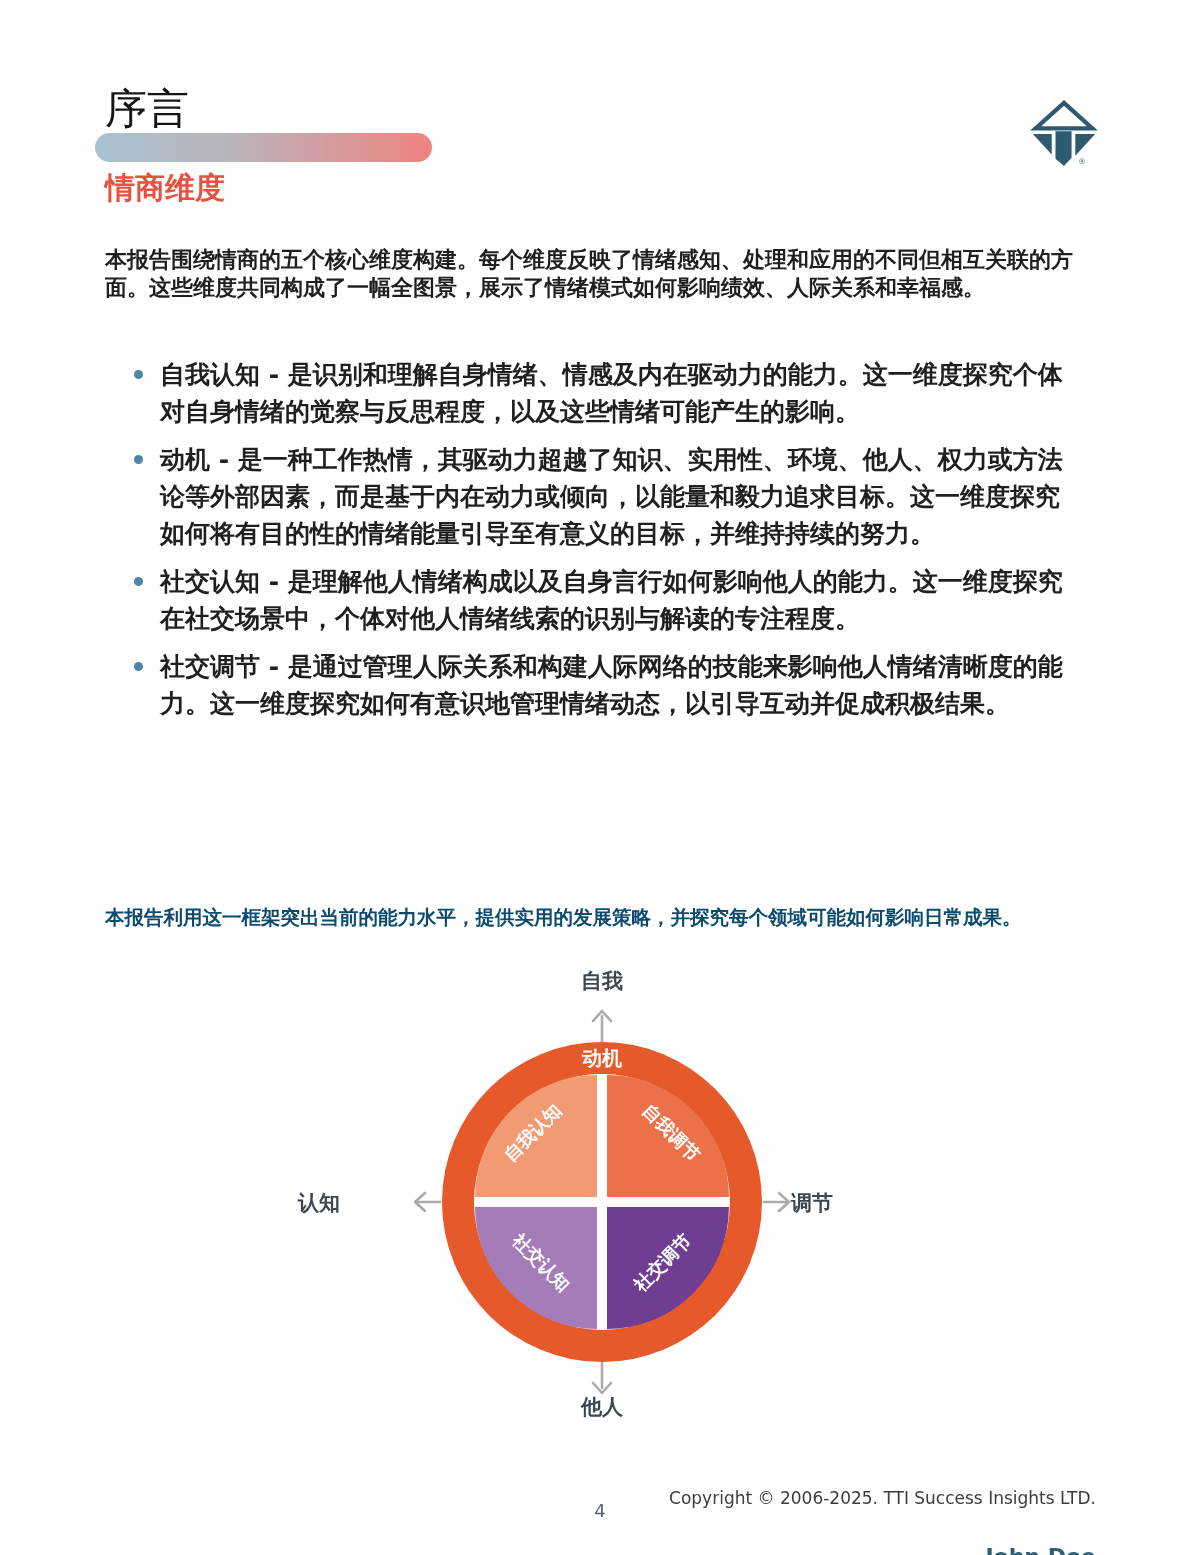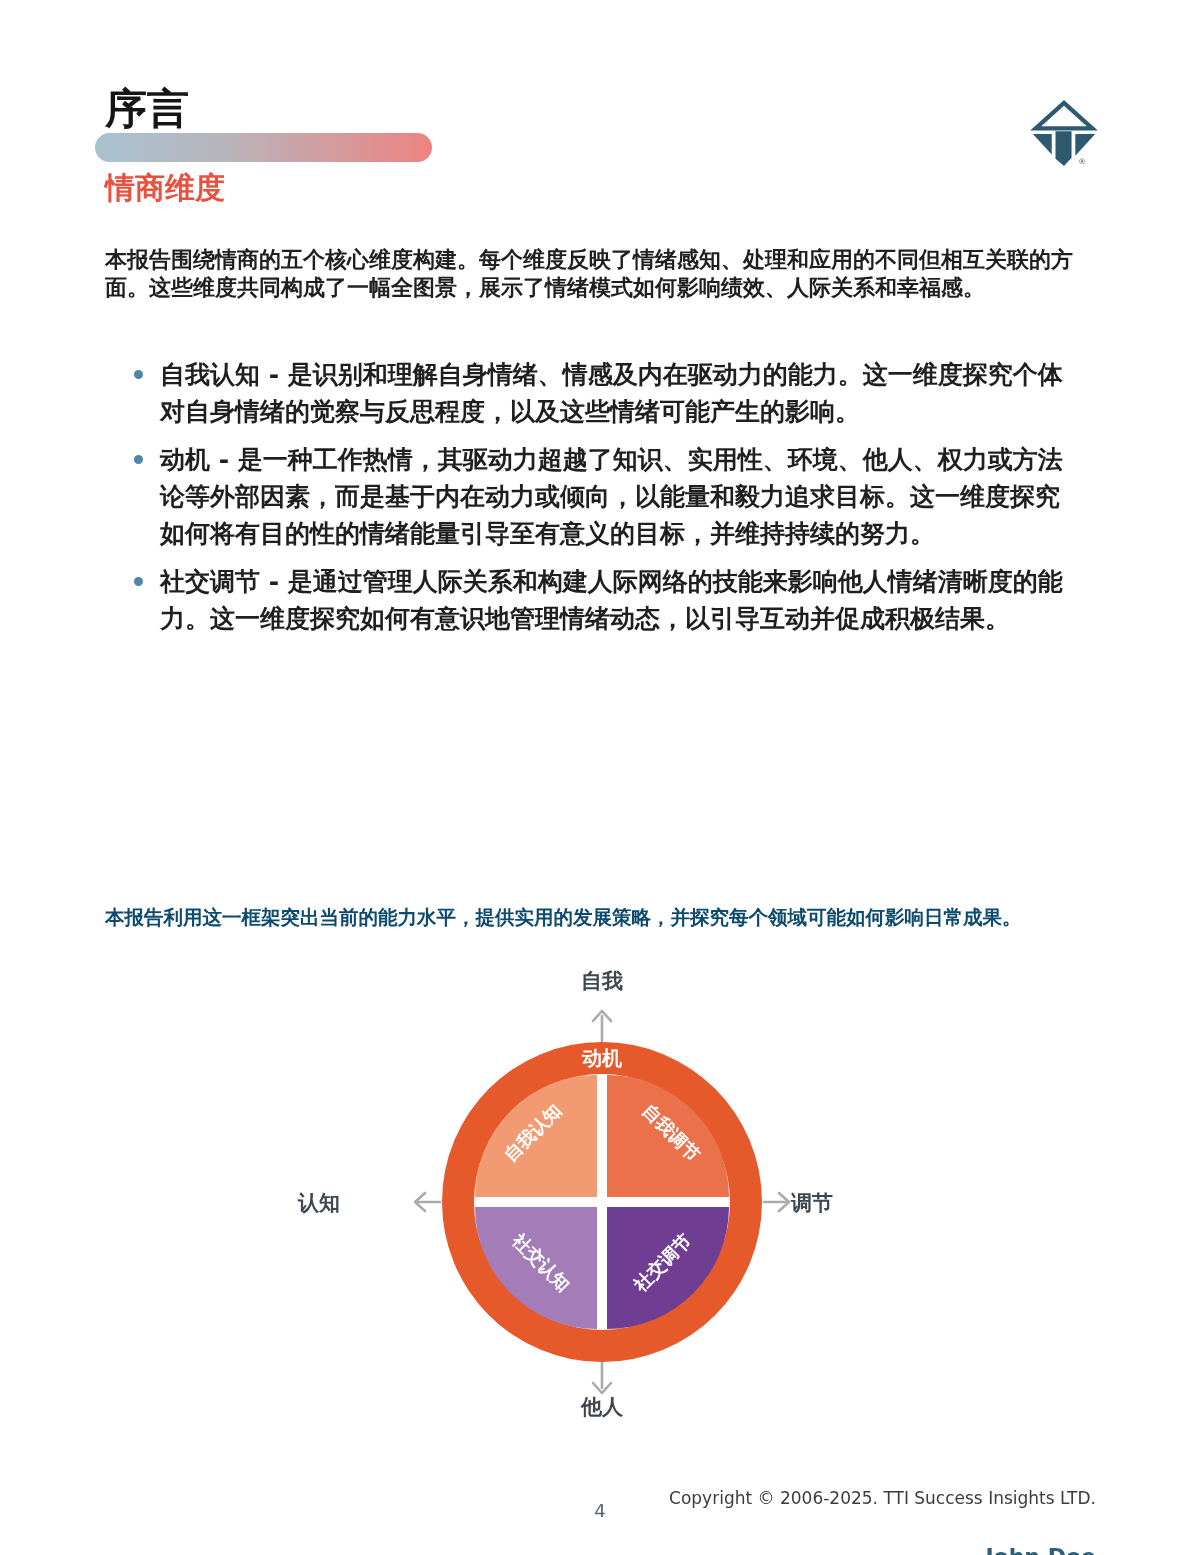--- a/index.html
+++ b/index.html
@@ -8,21 +8,21 @@
     font-family:"DejaVu Sans","Liberation Sans",sans-serif;
     color:#202020;overflow:hidden;
   }
   
   .title-wrap{position:absolute;left:105px;top:86px;width:600px;height:80px;}
   .title-bar{
     position:absolute;left:-10px;top:47px;width:337px;height:29px;border-radius:15px;
     background:linear-gradient(90deg,#a9c2d1 0%,#b9b4bb 40%,#ee8381 100%);z-index:0;
   }
   .page-title{
-    position:absolute;left:0;top:0;z-index:1;font-size:42px;font-weight:700;color:#151515;line-height:1.1;
+    position:absolute;left:0;top:0;z-index:1;font-size:42px;font-weight:400;color:#151515;line-height:1.1;
   }
   .page-subtitle{
     position:absolute;left:105px;top:168px;font-size:30px;font-weight:700;color:#e8513e;text-align:right;
   }
   .logo{position:absolute;left:1030px;top:100px;width:68px;height:68px;}
   
   .intro{
     position:absolute;left:105px;top:246px;width:1000px;
     font-size:22px;font-weight:700;line-height:28px;color:#1f1f1f;
   }
@@ -79,20 +79,24 @@
   <div class="bullet">
     <span class="dot"></span>
     <span class="btext">自我认知 - 是识别和理解自身情绪、情感及内在驱动力的能力。这一维度探究个体对自身情绪的觉察与反思程度，以及这些情绪可能产生的影响。</span>
   </div>
   <div class="bullet">
     <span class="dot"></span>
     <span class="btext">动机 - 是一种工作热情，其驱动力超越了知识、实用性、环境、他人、权力或方法论等外部因素，而是基于内在动力或倾向，以能量和毅力追求目标。这一维度探究如何将有目的性的情绪能量引导至有意义的目标，并维持持续的努力。</span>
   </div>
   <div class="bullet">
     <span class="dot"></span>
+    <span class="btext">社交认知 - 是理解他人情绪构成以及自身言行如何影响他人的能力。这一维度探究在社交场景中，个体对他人情绪线索的识别与解读的专注程度。</span>
+  </div>
+  <div class="bullet">
+    <span class="dot"></span>
     <span class="btext">社交调节 - 是通过管理人际关系和构建人际网络的技能来影响他人情绪清晰度的能力。这一维度探究如何有意识地管理情绪动态，以引导互动并促成积极结果。</span>
   </div>
 </div>
 
 <div class="note">本报告利用这一框架突出当前的能力水平，提供实用的发展策略，并探究每个领域可能如何影响日常成果。</div>
 
 <svg class="wheel" viewBox="0 0 684 492">
 
   <text class="axis-label" x="342" y="36" text-anchor="middle">自我</text>
   <text class="axis-label" x="342" y="462" text-anchor="middle">他人</text>

